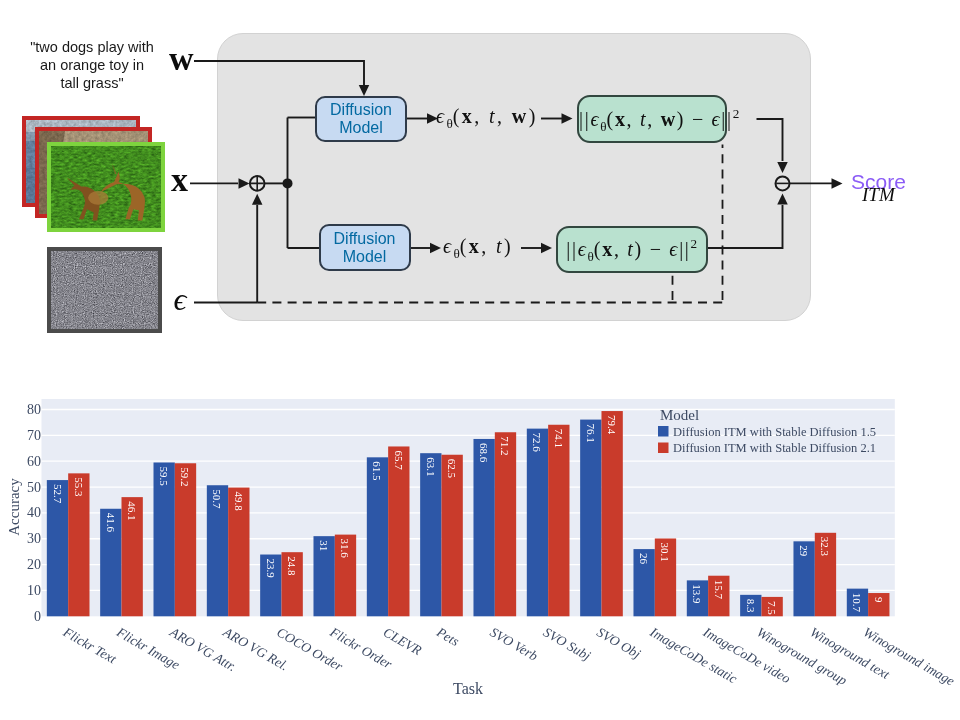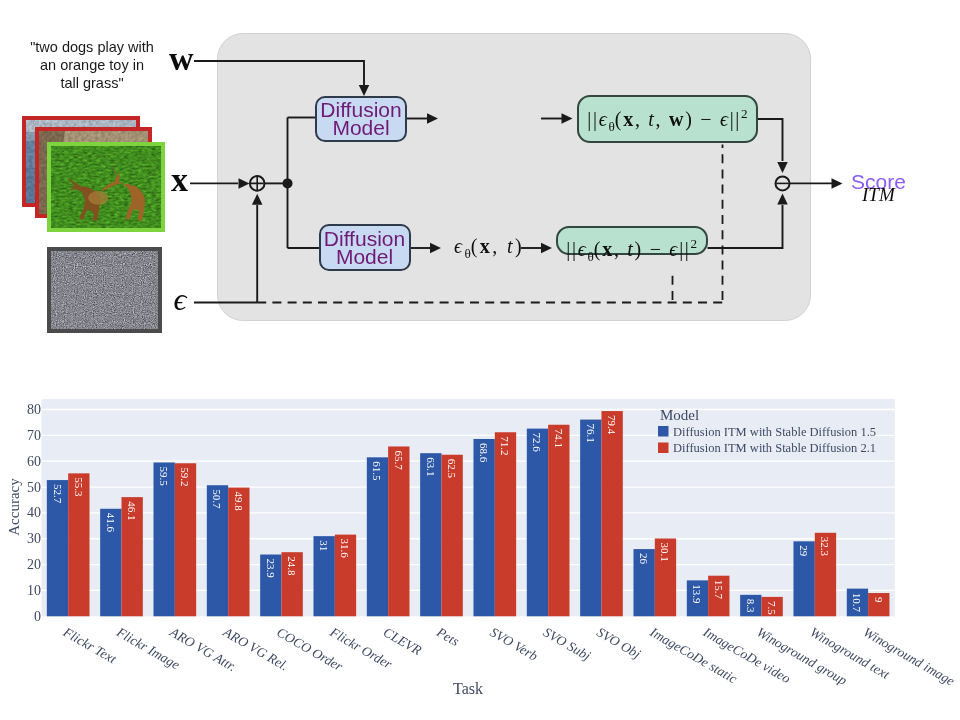--- a/index.html
+++ b/index.html
@@ -1,20 +1,20 @@
 <!DOCTYPE html>
 <html><head><meta charset="utf-8">
 <style>
 html,body{margin:0;padding:0;background:#ffffff}
 #page{position:relative;width:960px;height:720px;background:#ffffff;overflow:hidden;
   font-family:"Liberation Sans",sans-serif}
 .panel{position:absolute;left:216.5px;top:32.5px;width:594.5px;height:288px;
   background:#e3e3e3;border:1px solid #d2d2d2;border-radius:26px;box-sizing:border-box}
 .bluebox{position:absolute;background:#c7daf2;border:2px solid #2f3b4a;border-radius:10px;
-  text-align:center;font-size:21px;line-height:18px;color:#701a75;font-weight:500;
+  text-align:center;font-size:16px;line-height:18px;color:#0369a1;font-weight:500;
   box-sizing:border-box;display:table}
 .bluebox span{display:table-cell;vertical-align:middle}
 .greenbox{position:absolute;background:#b9e1cf;border:2px solid #32473f;border-radius:13px;
   text-align:center;box-sizing:border-box;
   font-family:"Liberation Serif",serif;font-size:20px;color:#111;white-space:nowrap;letter-spacing:1.7px}
 .mathlab{position:absolute;font-family:"Liberation Serif",serif;font-size:20px;color:#111;
   white-space:nowrap;letter-spacing:2.4px}
 .mathlab sub,.greenbox sub{font-size:0.66em;letter-spacing:0}
 .greenbox sup{font-size:0.66em;letter-spacing:0}
 .biglab{position:absolute;font-family:"Liberation Serif",serif;color:#0c0c0c}
@@ -62,23 +62,24 @@
   <div id="quote">"two dogs play with<br>an orange toy in<br>tall grass"</div>
   <div class="biglab" style="left:169px;top:40px;font-size:34px;font-weight:bold">w</div>
   <div class="biglab" style="left:171px;top:161px;font-size:34px;font-weight:bold">x</div>
   <div class="biglab" style="left:173.5px;top:281px;font-size:32px;font-style:italic">ϵ</div>
   <div class="bluebox" style="left:315px;top:96px;width:92px;height:46px">
       <span>Diffusion<br>Model</span>
     </div>
   <div class="bluebox" style="left:318.5px;top:224px;width:92px;height:47px">
       <span>Diffusion<br>Model</span>
     </div>
-  <div class="mathlab" style="left:454px;top:233.5px;line-height:24px"><i>ϵ</i><sub>θ</sub>(<b>x</b>, <i>t</i>)</div>
-  <div class="greenbox" style="left:577px;top:95px;width:181px;height:47.5px;line-height:33px">||<i>ϵ</i><sub>θ</sub>(<b>x</b>, <i>t</i>, <b>w</b>) − <i>ϵ</i>||<sup>2</sup></div>
-  <div class="greenbox" style="left:556px;top:225.5px;width:151.5px;height:29px;line-height:32.5px">||<i>ϵ</i><sub>θ</sub>(<b>x</b>, <i>t</i>) − <i>ϵ</i>||<sup>2</sup></div>
+  <div class="mathlab" style="left:436px;top:104px;line-height:24px"><i>ϵ</i><sub>θ</sub>(<b>x</b>, <i>t</i>, <b>w</b>)</div>
+  <div class="mathlab" style="left:443px;top:233.5px;line-height:24px"><i>ϵ</i><sub>θ</sub>(<b>x</b>, <i>t</i>)</div>
+  <div class="greenbox" style="left:577px;top:95px;width:150px;height:47.5px;line-height:33px">||<i>ϵ</i><sub>θ</sub>(<b>x</b>, <i>t</i>, <b>w</b>) − <i>ϵ</i>||<sup>2</sup></div>
+  <div class="greenbox" style="left:556px;top:225.5px;width:151.5px;height:47px;line-height:32.5px">||<i>ϵ</i><sub>θ</sub>(<b>x</b>, <i>t</i>) − <i>ϵ</i>||<sup>2</sup></div>
   <div style="position:absolute;left:851px;top:170px;font-size:21px;color:#8b5cf6">Score</div>
   <div class="biglab" style="left:862px;top:184px;font-size:19px;font-style:italic">ITM</div>
 
 <svg width="0" height="0" style="position:absolute">
  <defs>
   <filter id="gnoise" x="0" y="0" width="100%" height="100%" color-interpolation-filters="sRGB">
     <feTurbulence type="fractalNoise" baseFrequency="0.9" numOctaves="2" seed="11" stitchTiles="stitch"></feTurbulence>
     <feColorMatrix type="matrix" values="0.38 0.38 0.38 0 -0.05, 0.38 0.38 0.38 0 -0.05, 0.38 0.38 0.38 0 -0.02, 0 0 0 0 1"></feColorMatrix>
   </filter>
   <filter id="softnoise" x="0" y="0" width="100%" height="100%" color-interpolation-filters="sRGB">

